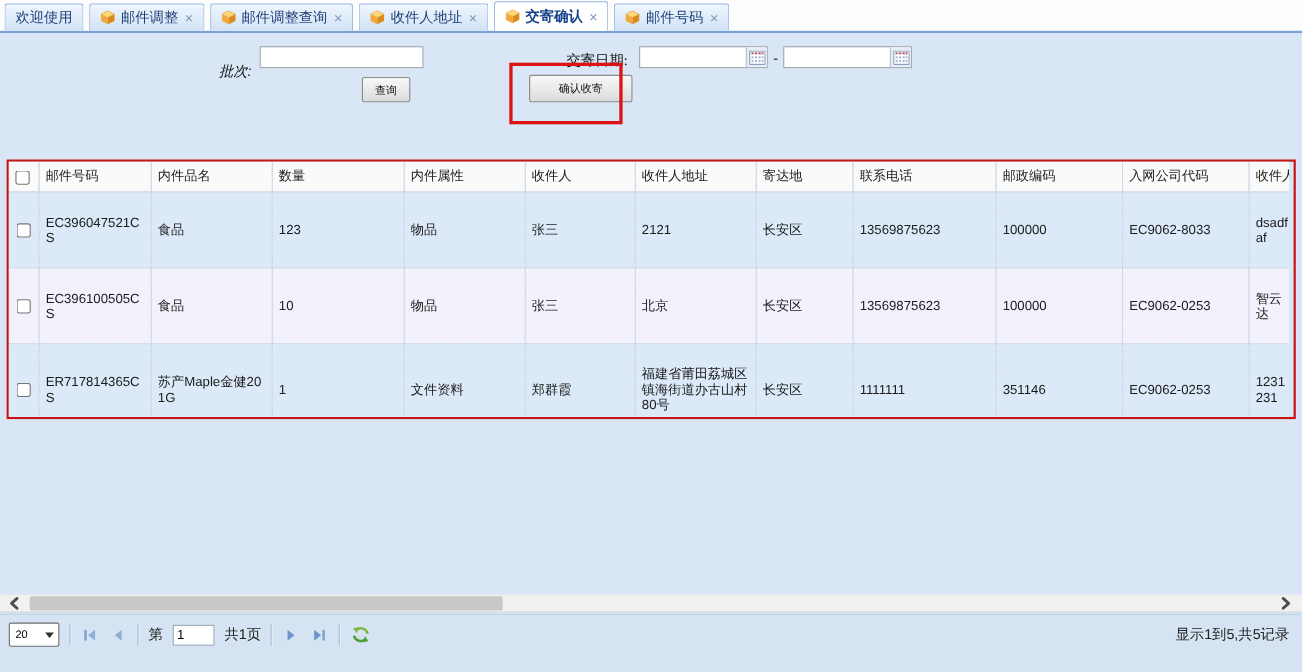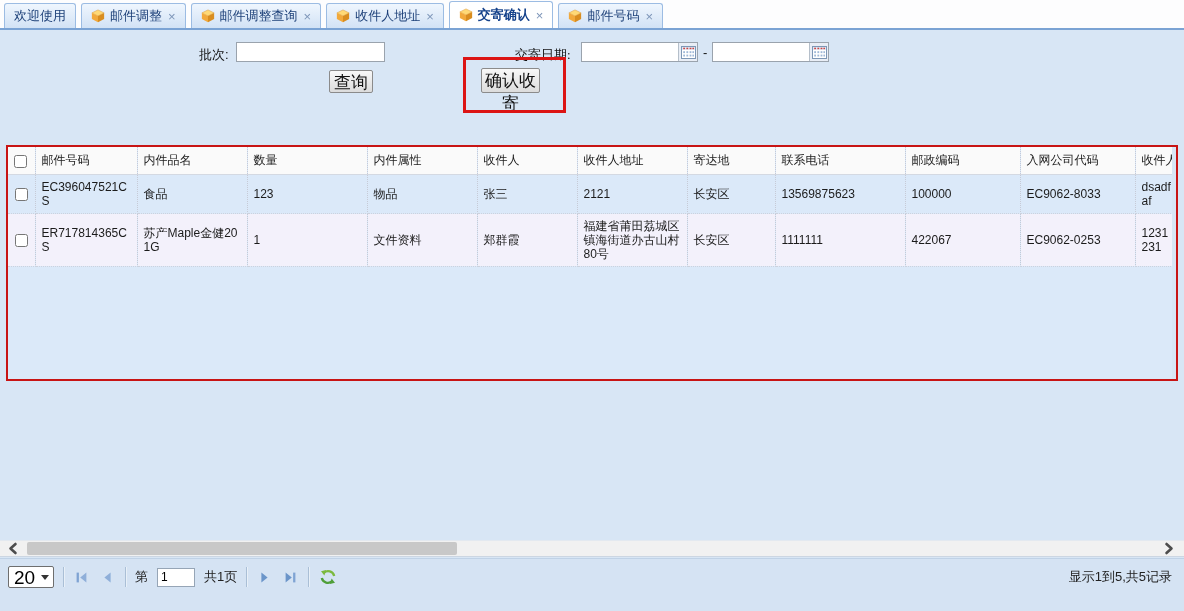--- a/index.html
+++ b/index.html
@@ -27,36 +27,36 @@
   
   .flabel { position:absolute; font-size:13px; color:#111; }
   .tinput {
     position:absolute; height:20px; border:1px solid #9aa3ad; background:#fff;
     font-size:12px; padding:0 4px; font-family:inherit;
   }
   .datewrap { position:absolute; height:20px; border:1px solid #9aa3ad; background:#fff; display:flex; }
   .datewrap input { flex:1; min-width:0; border:none; outline:none; height:18px; padding:0 3px; font-family:inherit; background:transparent; }
   .calbtn { width:19px; height:18px; border-left:1px solid #b5bfca; background:#e9eef6; display:flex; align-items:center; justify-content:center; cursor:pointer; }
   .gbtn {
-    position:absolute; font-size:17px; color:#111; font-family:inherit;
+    position:absolute; font-size:10px; color:#111; font-family:inherit;
     background:linear-gradient(#f8f8f8,#dcdcdc); border:1px solid #8b8b8b;
     border-radius:2px; cursor:pointer; padding:0;
   }
   .annot { position:absolute; border:3px solid #dc1414; background:transparent; pointer-events:none; }
   .annot2 { position:absolute; border:2px solid #c81414; background:transparent; pointer-events:none; }
   
   .gridwrap { position:absolute; left:8px; top:147px; width:1164px; height:232px; overflow:hidden; background:#dbe9f9; }
   table.grid { border-collapse:collapse; table-layout:fixed; width:1170px; }
   table.grid th {
     background:#fafafa; font-weight:normal; text-align:left;
     padding:5px 6px; border-right:1px dotted #c6cad6; border-bottom:1px solid #d4d9e2;
     font-size:12px; color:#222; white-space:nowrap; overflow:hidden;
   }
   table.grid td {
-    padding:5px 6px; border-right:1px dotted #c6cad6; border-bottom:1px dotted #ccd2de;
+    padding:20px 6px; border-right:1px dotted #c6cad6; border-bottom:1px dotted #ccd2de;
     vertical-align:middle; font-size:12px; line-height:14px;
     word-break:break-all; overflow:hidden;
   }
   table.grid tbody tr:nth-child(odd)  { background:#dbe9f9; }
   table.grid tbody tr:nth-child(even) { background:#f3f1fb; }
   td.c-check, th.c-check { text-align:center; padding:4px 2px; }
   .grid input[type=checkbox] { width:13px; height:13px; margin:0; vertical-align:middle; }
   
   .hscroll {
     position:absolute; left:0; top:540px; width:1184px; height:17px;
@@ -68,21 +68,21 @@
   
   .toolbar {
     position:absolute; left:0; top:558px; width:1184px; height:53px;
     background:#d5e3f3; border-top:1px solid #c0d2e6;
   }
   .toolbar-row { display:flex; align-items:center; height:36px; padding:0 8px; gap:9px; }
   .tsep { width:1px; height:20px; background:#aabfd6; box-shadow:1px 0 0 #e8f0f8; }
   .selwrap { position:relative; display:inline-block; }
   select.psize {
     width:46px; height:22px; border:1px solid #6e6e6e; background:#fff;
-    font-family:inherit; font-size:19px; padding:0 16px 0 5px;
+    font-family:inherit; font-size:10px; padding:0 16px 0 5px;
     appearance:none; -webkit-appearance:none; border-radius:2px;
   }
   .sel-arrow {
     position:absolute; right:5px; top:9px; width:0; height:0; pointer-events:none;
     border-left:4px solid transparent; border-right:4px solid transparent; border-top:5px solid #333;
   }
   .pgbtn { display:inline-flex; width:17px; height:16px; align-items:center; justify-content:center; cursor:pointer; }
   .pageinput { width:38px; height:19px; border:1px solid #96a5b6; background:#fff; font-family:inherit; font-size:12px; padding:0 3px; }
   .ptext { font-size:13px; color:#222; }
   .status { margin-left:auto; font-size:13px; color:#222; padding-right:4px; }
@@ -147,21 +147,21 @@
           <polygon points="1,4.5 8,8 8,15 1,11.5" fill="#f2a93b"></polygon>
           <polygon points="15,4.5 8,8 8,15 15,11.5" fill="#d98d1f"></polygon>
         </svg>
       </span>
     <span class="tlabel">邮件号码</span>
     <span class="tclose">×</span>
   </div>
   </div>
 
 <div>
-  <span class="flabel" style="left:199px; top:46px;">批次:</span>
+  <span class="flabel" style="left:199px; top:56px;font-style:italic;">批次:</span>
   <input class="tinput" style="left: 236px; top: 42px; width: 149px;" value="">
   <button class="gbtn" style="left:329px; top:70px; width:44px; height:23px;">查询</button>
 
   <span class="flabel" style="left:515px; top:46px;font-family:Liberation Serif, serif;">交寄日期:</span>
   <span class="datewrap" style="left:581px; top:42px; width:117px;">
     <input value="" style="">
     <span class="calbtn">
         <svg width="15" height="13" viewBox="0 0 15 13">
           <rect x="0.5" y="0.5" width="14" height="12" fill="#fff" stroke="#7d97b6"></rect>
           <rect x="1" y="1" width="13" height="2.8" fill="#dfe8f4"></rect>
@@ -204,21 +204,21 @@
             <rect x="11.4" y="5.2" width="1.6" height="1.9"></rect>
             <rect x="2.2" y="8.6" width="1.8" height="1.9"></rect>
             <rect x="5.4" y="8.6" width="1.8" height="1.9"></rect>
             <rect x="8.6" y="8.6" width="1.8" height="1.9"></rect>
             <rect x="11.4" y="8.6" width="1.6" height="1.9"></rect>
           </g>
         </svg>
       </span>
   </span>
 
-  <button class="gbtn" style="left:481px; top:68px; width:59px; height:25px;">确认收寄</button>
+  <button class="gbtn" style="left:481px; top:68px; width:94px; height:25px;">确认收寄</button>
   <div class="annot" style="left:463px; top:57px; width:103px; height:56px;"></div>
 </div>
 
 <div class="annot2" style="left:6px; top:145px; width:1172px; height:236px;"></div>
 <div class="gridwrap">
   <table class="grid">
     <colgroup id="grid-cols">
         <col style="width: 27px;">
         <col style="width: 102px;">
         <col style="width: 110px;">
@@ -258,29 +258,43 @@
     <td>张三</td>
     <td>2121</td>
     <td>长安区</td>
     <td>13569875623</td>
     <td>100000</td>
     <td>EC9062-8033</td>
     <td>dsadfaf</td>
   </tr>
         <tr>
     <td class="c-check"><input type="checkbox" style=""></td>
+    <td>EC396100505CS</td>
+    <td>食品</td>
+    <td>10</td>
+    <td>物品</td>
+    <td>张三</td>
+    <td>北京</td>
+    <td>长安区</td>
+    <td>13569875623</td>
+    <td>100000</td>
+    <td>EC9062-0253</td>
+    <td>智云达</td>
+  </tr>
+        <tr>
+    <td class="c-check"><input type="checkbox" style=""></td>
     <td>ER717814365CS</td>
     <td>苏产Maple金健201G</td>
     <td>1</td>
     <td>文件资料</td>
     <td>郑群霞</td>
     <td>福建省莆田荔城区镇海街道办古山村80号</td>
     <td>长安区</td>
     <td>1111111</td>
-    <td>422067</td>
+    <td>351146</td>
     <td>EC9062-0253</td>
     <td>1231231</td>
   </tr>
       </tbody>
   </table>
 </div>
 
 <div class="hscroll">
   <span class="harrow left">
       <svg width="12" height="13" viewBox="0 0 12 13">

